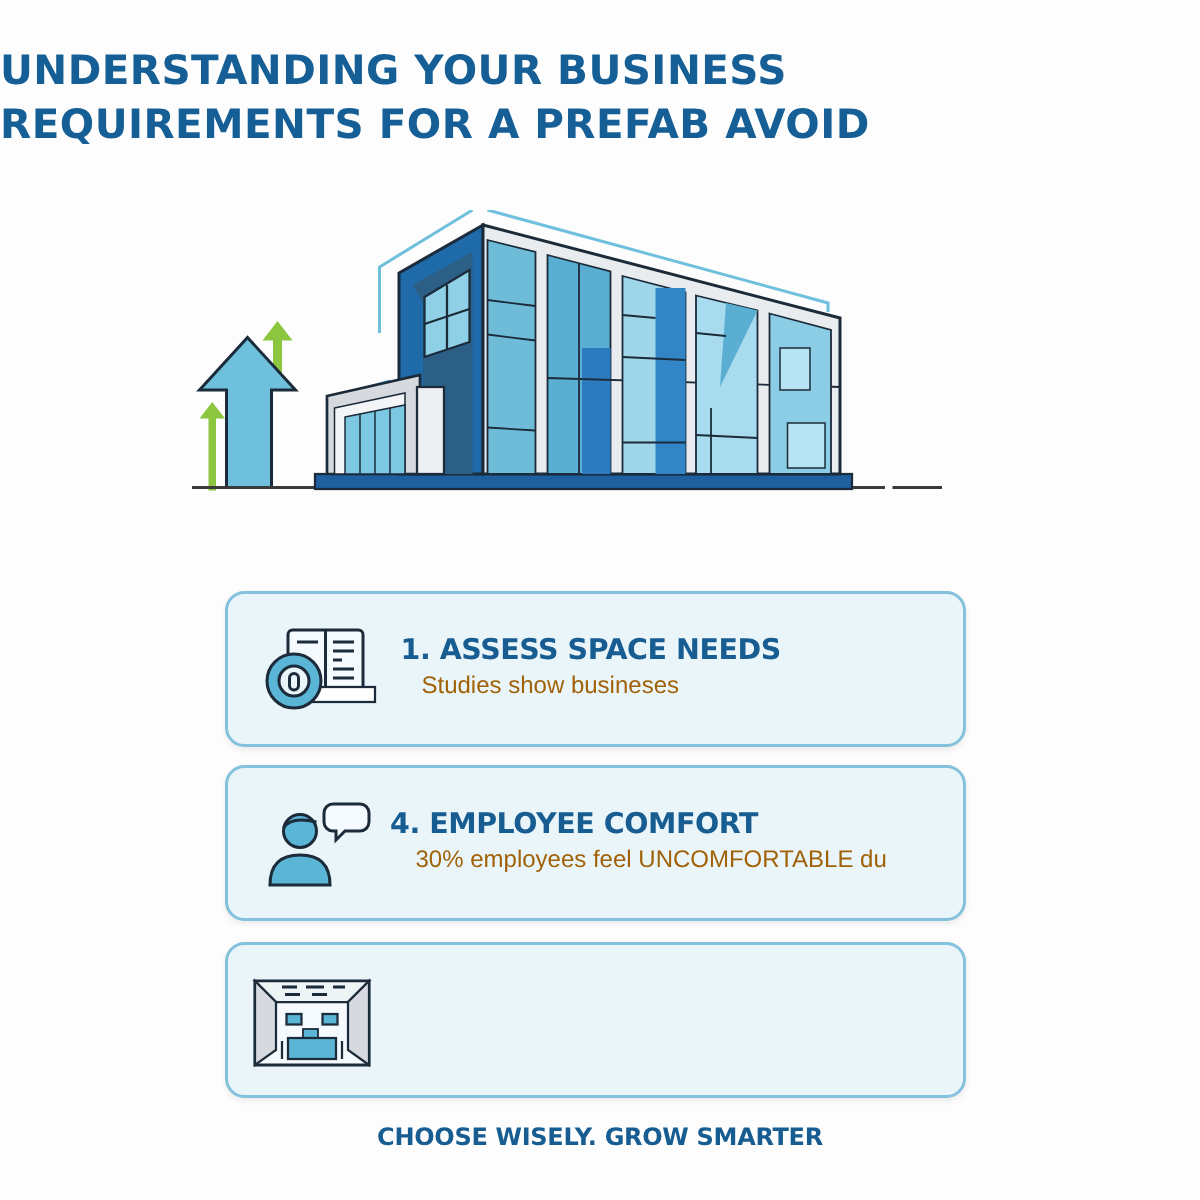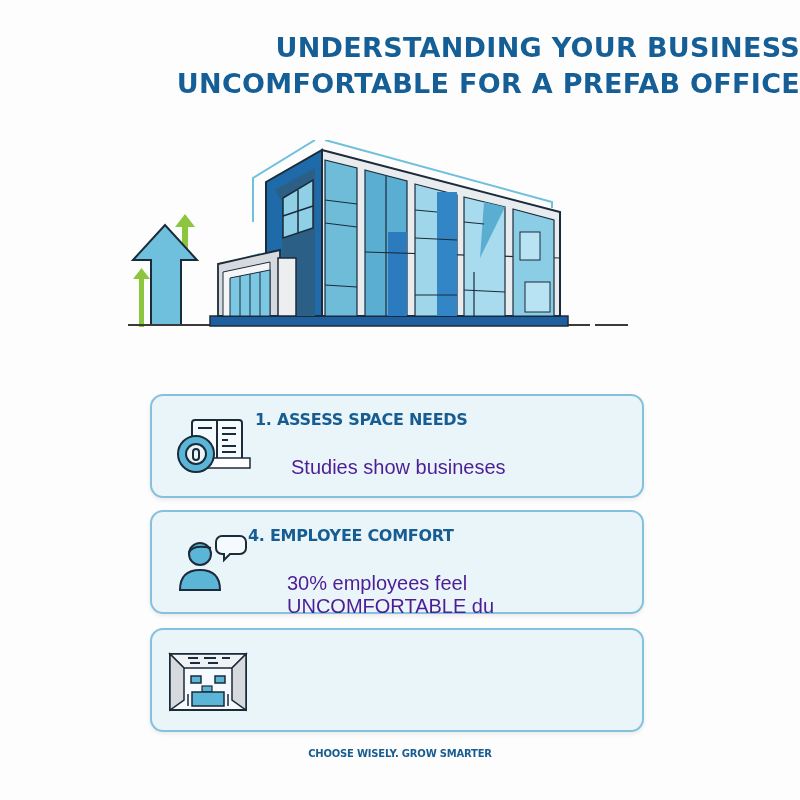--- a/index.html
+++ b/index.html
@@ -4,60 +4,60 @@
 <style>
   html, body { margin: 0; padding: 0; }
   body {
     width: 800px; height: 800px; overflow: hidden;
     background: #fdfdfd;
     font-family: "Liberation Sans", sans-serif;
     position: relative;
   }
   .title {
     position: absolute; left: 0; top: 30px; width: 800px;
-    text-align: right;
+    text-align: left;
     color: #155f96;
     font-family: "DejaVu Sans", sans-serif;
     font-weight: bold;
     font-size: 27px;
     line-height: 36px;
     letter-spacing: 0.3px;
   }
   .hero { position: absolute; left: 120px; top: 140px; width: 540px; height: 200px; }
   .card {
     position: absolute; left: 150px; width: 490px;
     background: #eaf5fa;
     border: 2px solid #84c1dc;
     border-radius: 13px;
     box-shadow: 0 2px 4px rgba(0,0,0,0.08);
   }
   .card .icon { position: absolute; }
   .card h2 {
-    position: absolute; margin: 0;
+    position: absolute; margin: 12px;
     color: #175d92;
     font-family: "DejaVu Sans", sans-serif;
-    font-weight: bold; font-size: 16px; white-space: nowrap;
+    font-weight: bold; font-size: 19px; white-space: nowrap;
     letter-spacing: -0.3px;
   }
   .card p {
-    position: absolute; margin: 14px;
-    color: #4c1d95; font-size: 20px; line-height: 23px;
+    position: absolute; margin: 4px;
+    color: #a16207; font-size: 16px; line-height: 23px;
   }
   .tagline {
     position: absolute; left: 0; top: 748px; width: 800px; text-align: center;
     color: #175d92; font-family: "DejaVu Sans", sans-serif;
-    font-weight: bold; font-size: 10px; letter-spacing: -0.2px;
+    font-weight: bold; font-size: 16px; letter-spacing: -0.2px;
   }
 </style>
 </head>
 <body>
 
 <div class="title">
   <div>UNDERSTANDING YOUR BUSINESS</div>
-  <div>UNCOMFORTABLE FOR A PREFAB OFFICE</div>
+  <div>REQUIREMENTS FOR A PREFAB AVOID</div>
 </div>
 
 <svg class="hero" viewBox="0 0 540 200" width="540" height="200">
   <g>
 
     <rect x="19" y="137" width="5" height="50" fill="#8cc63f"></rect>
     <polygon points="13,139 21.5,128 30,139" fill="#8cc63f"></polygon>
     <rect x="62" y="85" width="6" height="35" fill="#8cc63f"></rect>
     <polygon points="55,87 65,74 75,87" fill="#8cc63f"></polygon>
 

